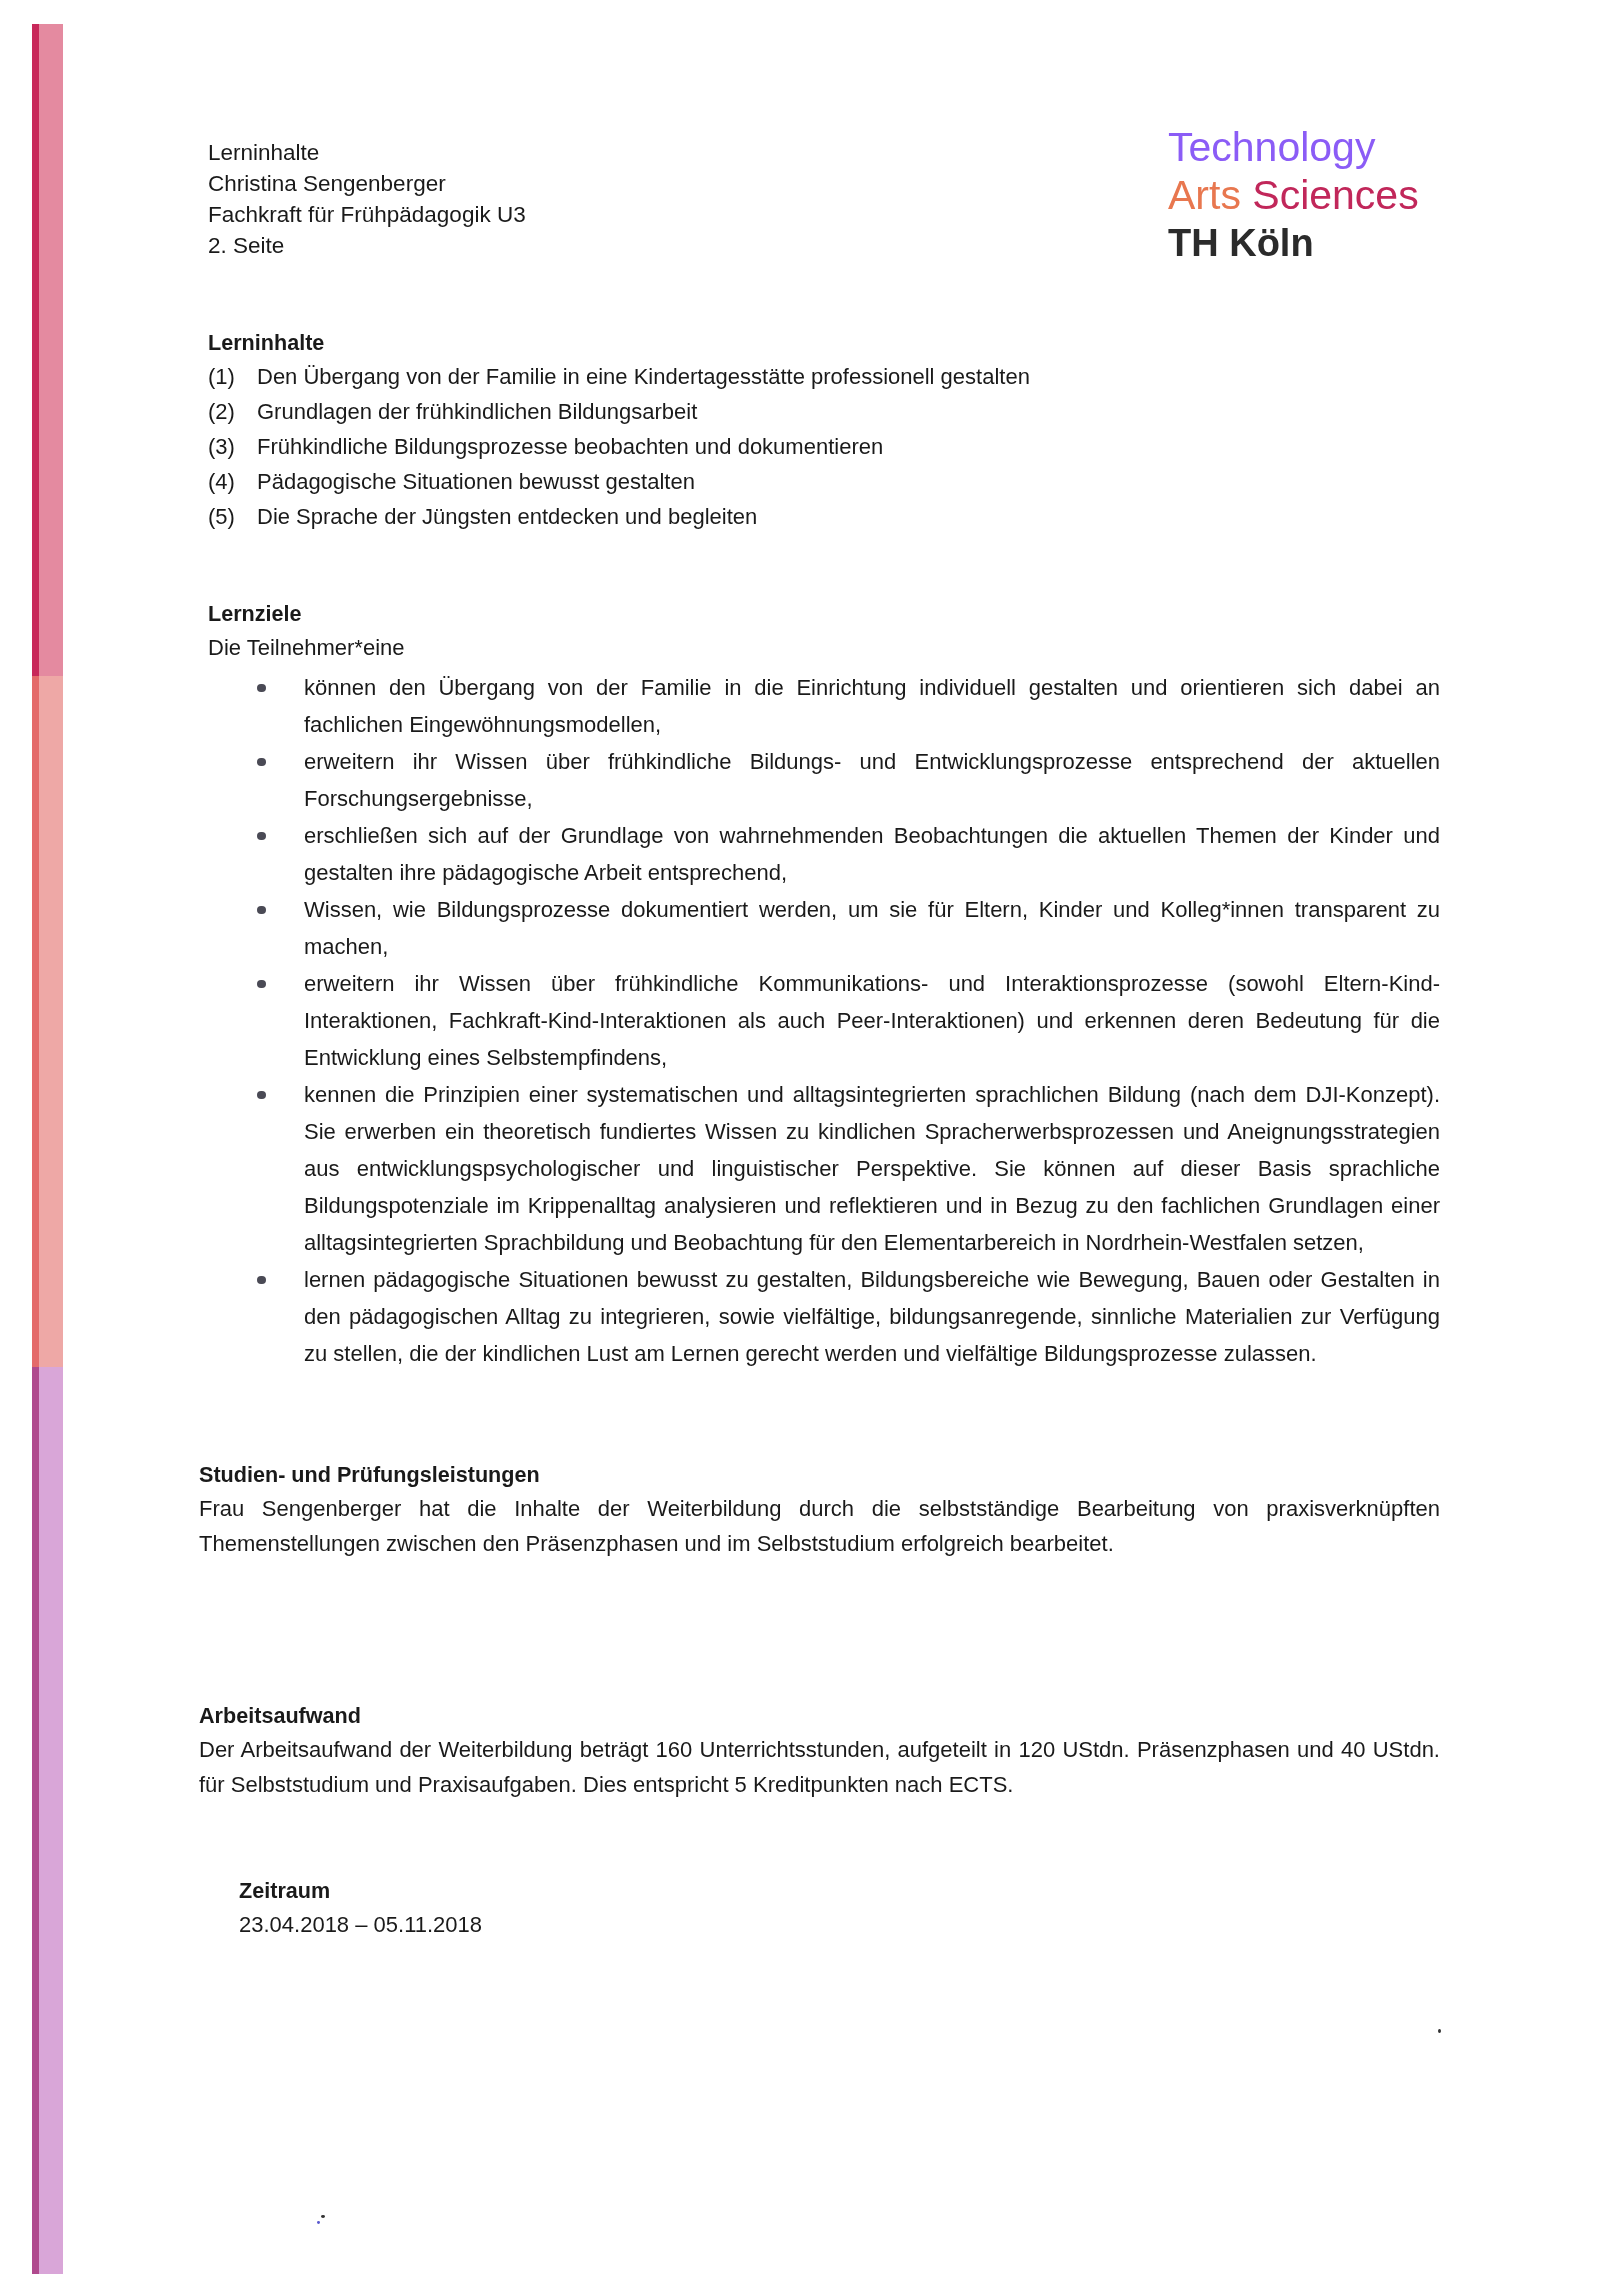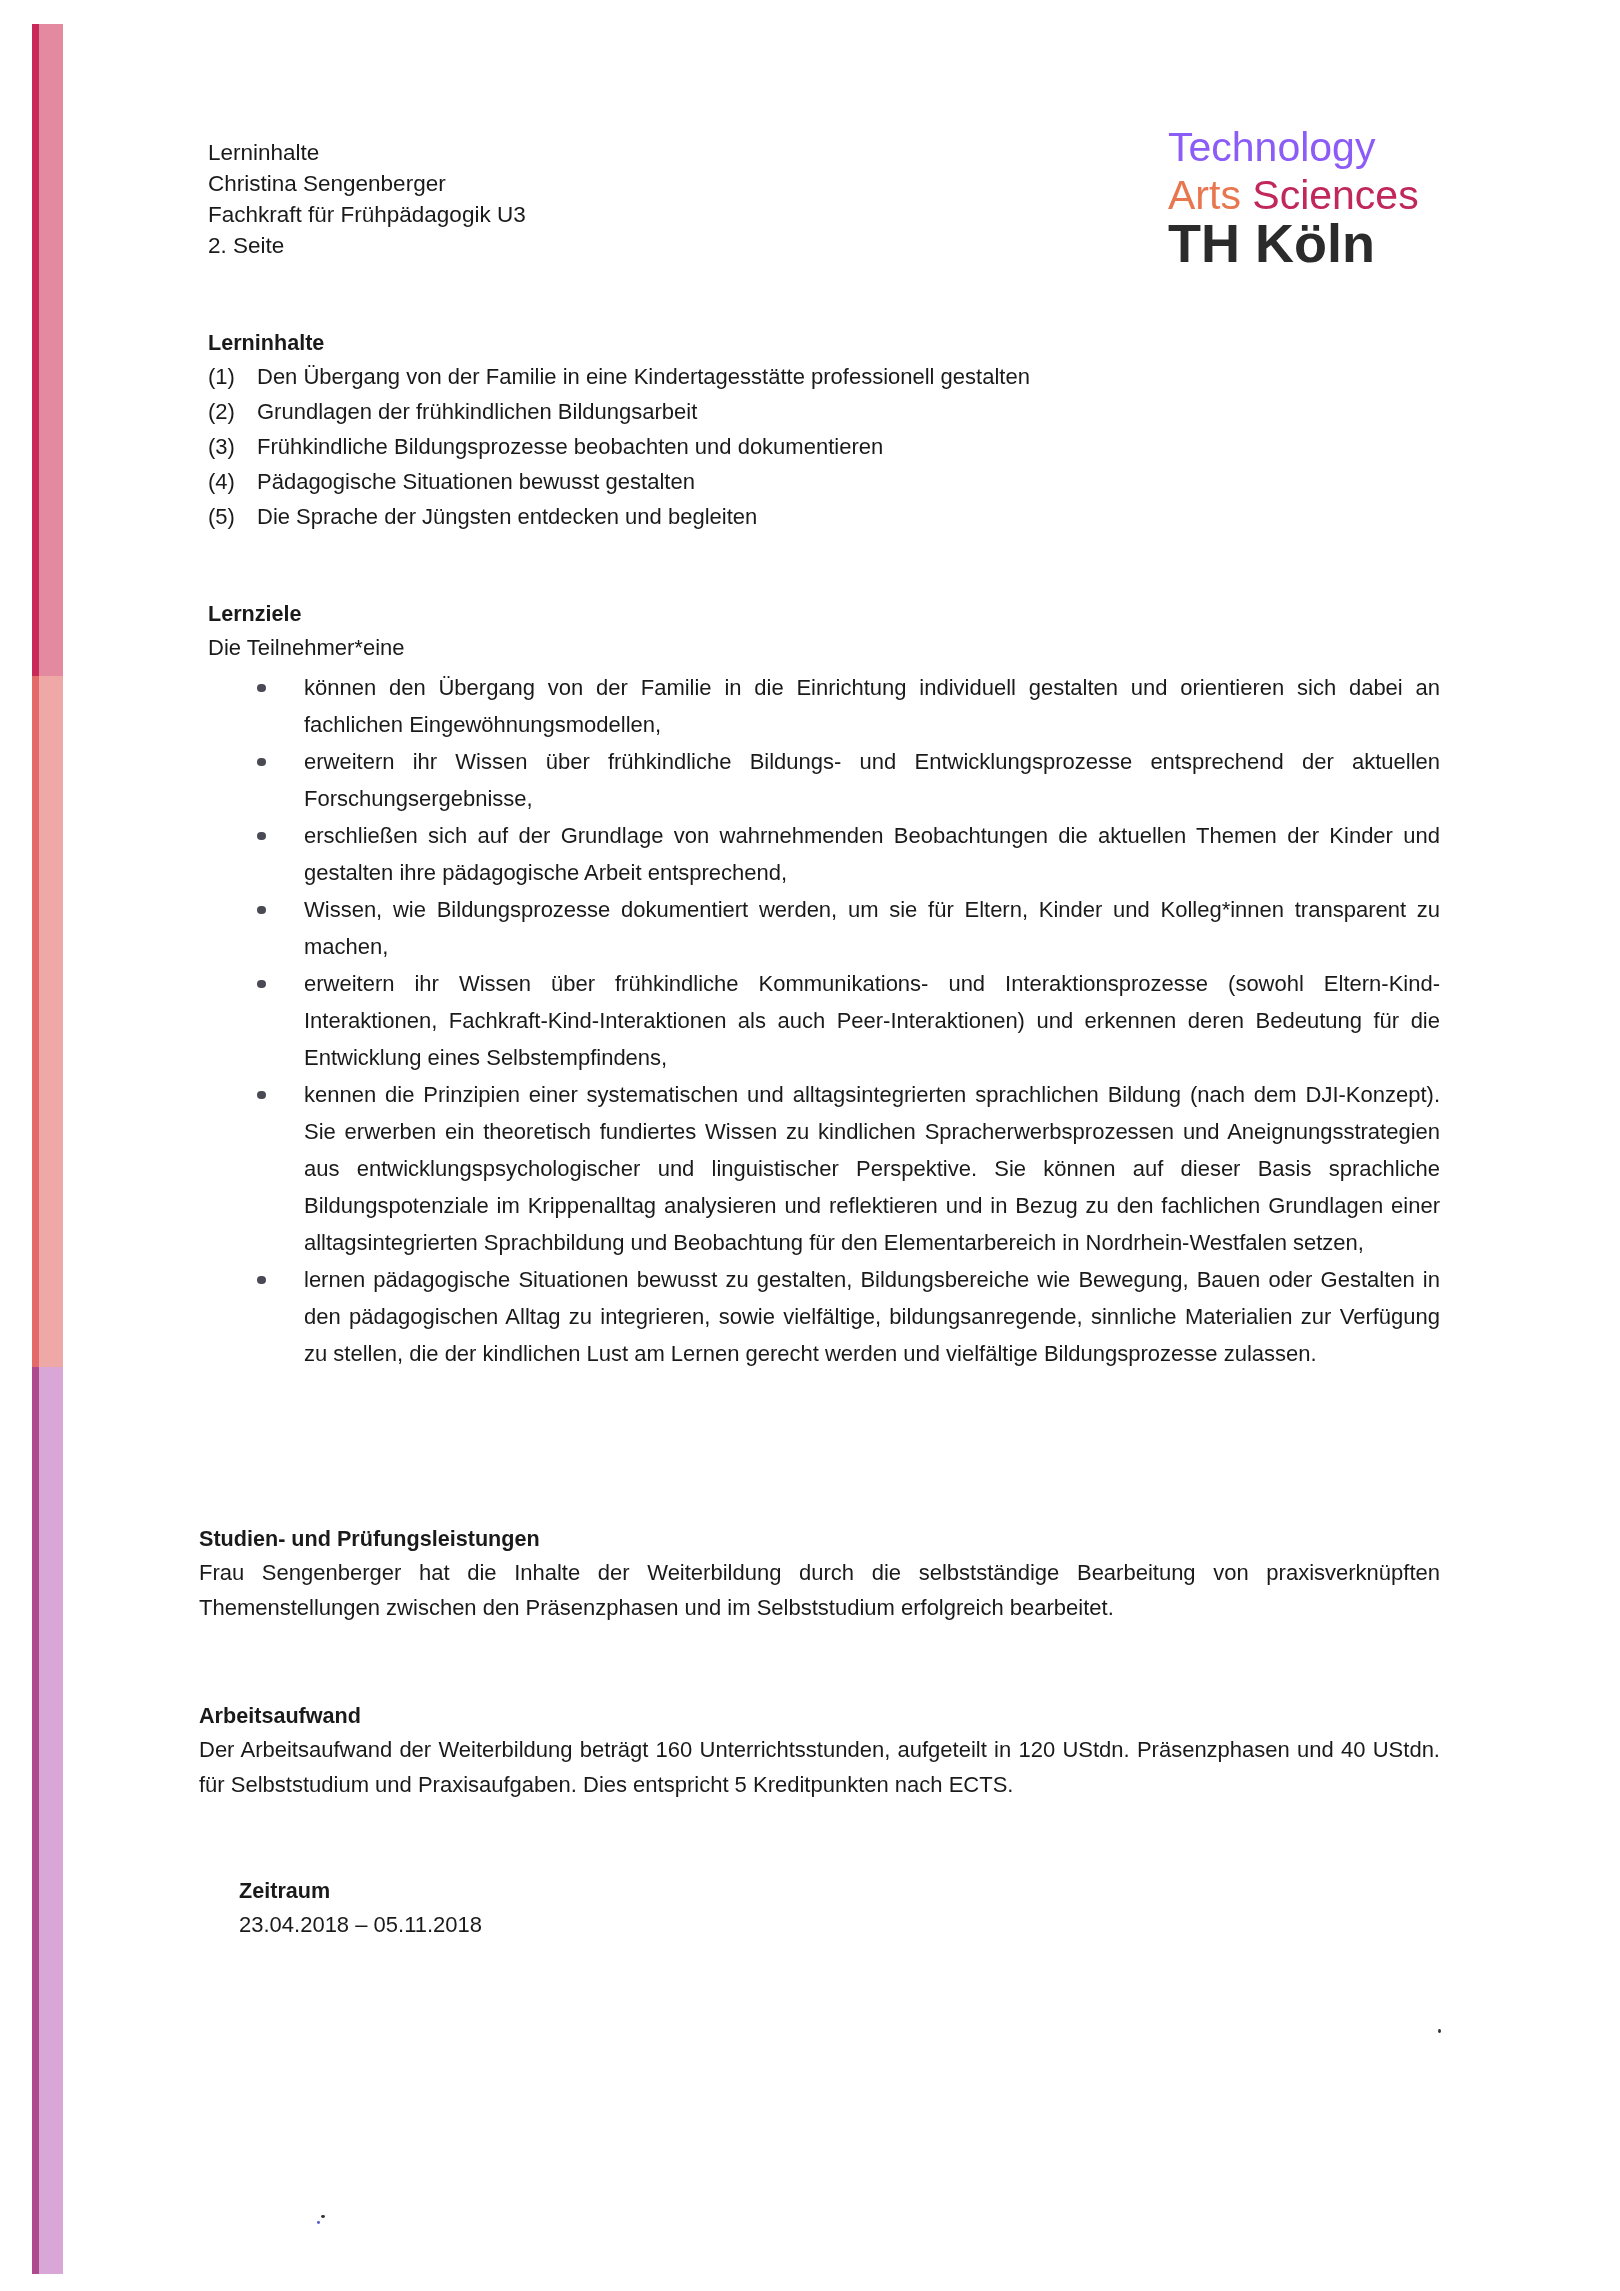--- a/index.html
+++ b/index.html
@@ -11,21 +11,21 @@
   .stripe-2 { top:676px; height:691px;
     background:linear-gradient(90deg,#e46a6a 0 22%,#eea8a6 22% 100%); }
   .stripe-3 { top:1367px; height:907px;
     background:linear-gradient(90deg,#b04a8e 0 22%,#d9a6d8 22% 100%); }
   .header-left { position:absolute; left:208px; top:137px; font-size:22.5px; line-height:31px; }
   .header-left div { white-space:nowrap; }
   .logo { position:absolute; left:1168px; top:123px; font-size:41px; line-height:48px; font-weight:400; }
   .logo .l1 { color:#8b5cf6; }
   .logo .arts { color:#e8774f; }
   .logo .sci { color:#c1275a; }
-  .logo .l3 { color:#2b2b2b; font-weight:700; font-size:54px; }
+  .logo .l3 { color:#2b2b2b; font-weight:700; font-size:38px; }
   .section { position:absolute; left:208px; right:180px; font-size:22px; }
   .section h3 { margin:0; font-size:21.6px; font-weight:700; line-height:33px; }
   .ol-item { display:flex; line-height:35px; white-space:nowrap; }
   .ol-num { width:49px; flex:none; }
   .intro { line-height:35px; }
   ul.goals { list-style:none; margin:3.9px 0 0 0; padding:0; }
   ul.goals li { position:relative; padding-left:96px; line-height:37px; text-align:justify; margin:0; }
   ul.goals li .bullet { position:absolute; left:49px; top:14.7px; width:8.8px; height:8.8px; border-radius:50%;
     background:#4a4a55; }
   .para { line-height:35px; text-align:justify; }
@@ -87,21 +87,21 @@
     <li><span class="bullet"></span><span>können den Übergang von der Familie in die Einrichtung individuell gestalten und orientieren sich dabei an fachlichen Eingewöhnungsmodellen,</span></li>
     <li><span class="bullet"></span><span>erweitern ihr Wissen über frühkindliche Bildungs- und Entwicklungsprozesse entsprechend der aktuellen Forschungsergebnisse,</span></li>
     <li><span class="bullet"></span><span>erschließen sich auf der Grundlage von wahrnehmenden Beobachtungen die aktuellen Themen der Kinder und gestalten ihre pädagogische Arbeit entsprechend,</span></li>
     <li><span class="bullet"></span><span>Wissen, wie Bildungsprozesse dokumentiert werden, um sie für Eltern, Kinder und Kolleg*innen transparent zu machen,</span></li>
     <li><span class="bullet"></span><span>erweitern ihr Wissen über frühkindliche Kommunikations- und Interaktionsprozesse (sowohl Eltern-Kind-Interaktionen, Fachkraft-Kind-Interaktionen als auch Peer-Interaktionen) und erkennen deren Bedeutung für die Entwicklung eines Selbstempfindens,</span></li>
     <li><span class="bullet"></span><span>kennen die Prinzipien einer systematischen und alltagsintegrierten sprachlichen Bildung (nach dem DJI-Konzept). Sie erwerben ein theoretisch fundiertes Wissen zu kindlichen Spracherwerbsprozessen und Aneignungsstrategien aus entwicklungspsychologischer und linguistischer Perspektive. Sie können auf dieser Basis sprachliche Bildungspotenziale im Krippenalltag analysieren und reflektieren und in Bezug zu den fachlichen Grundlagen einer alltagsintegrierten Sprachbildung und Beobachtung für den Elementarbereich in Nordrhein-Westfalen setzen,</span></li>
     <li><span class="bullet"></span><span>lernen pädagogische Situationen bewusst zu gestalten, Bildungsbereiche wie Bewegung, Bauen oder Gestalten in den pädagogischen Alltag zu integrieren, sowie vielfältige, bildungsanregende, sinnliche Materialien zur Verfügung zu stellen, die der kindlichen Lust am Lernen gerecht werden und vielfältige Bildungsprozesse zulassen.</span></li>
   </ul>
 </div>
 
-<div class="section" style="top:1522px; left:199px;">
+<div class="section" style="top:1458px; left:199px;">
   <h3>Studien- und Prüfungsleistungen</h3>
   <div class="para">Frau Sengenberger hat die Inhalte der Weiterbildung durch die selbstständige Bearbeitung von praxisverknüpften Themenstellungen zwischen den Präsenzphasen und im Selbststudium erfolgreich bearbeitet.</div>
 </div>
 
 <div class="section" style="top:1699px; left:199px;">
   <h3>Arbeitsaufwand</h3>
   <div class="para">Der Arbeitsaufwand der Weiterbildung beträgt 160 Unterrichtsstunden, aufgeteilt in 120 UStdn. Präsenzphasen und 40 UStdn. für Selbststudium und Praxisaufgaben. Dies entspricht 5 Kreditpunkten nach ECTS.</div>
 </div>
 
 <div class="section" style="top:1874px; left:199px;margin-left:40px;">

